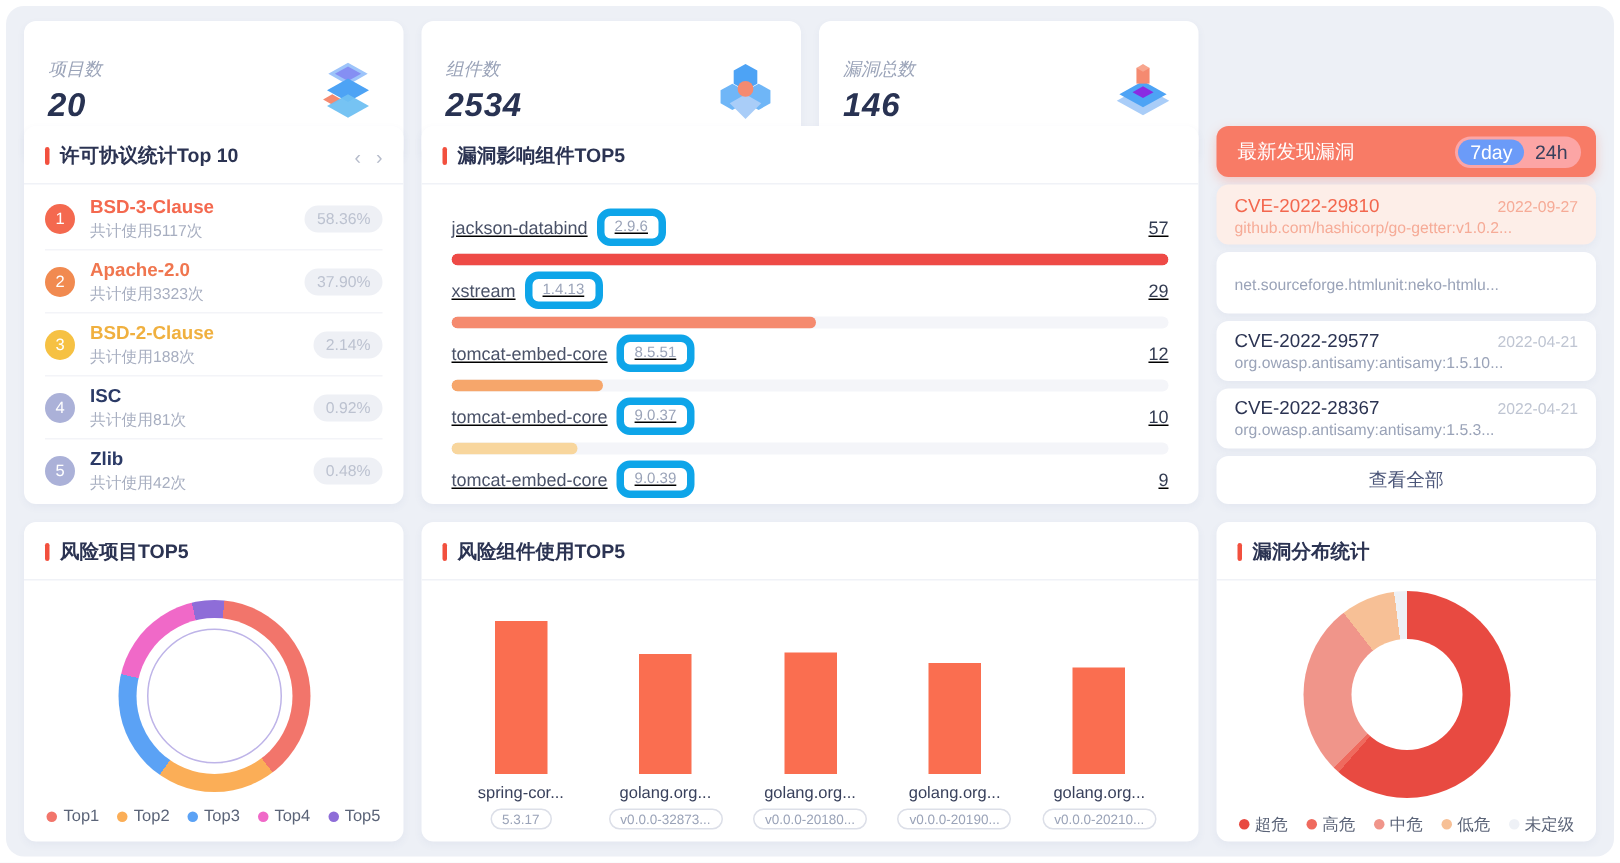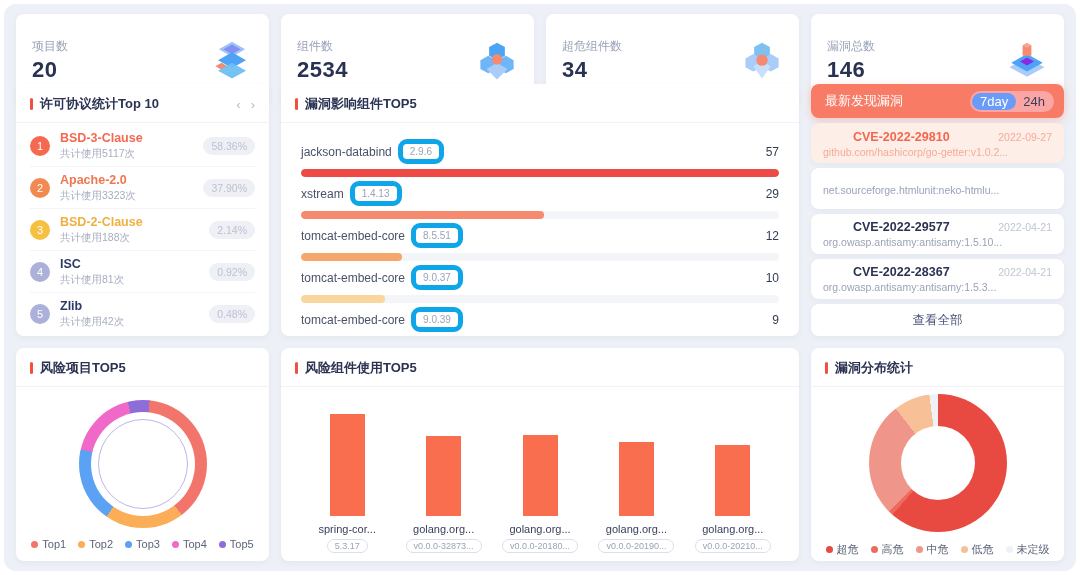--- a/index.html
+++ b/index.html
@@ -7,21 +7,21 @@
   .page { position:absolute; inset:4px; background:#edf0f6; border-radius:12px; padding:10px 12px; display:flex; flex-direction:column; gap:12px; overflow:hidden; }
 
   
   .row1 { display:grid; grid-template-columns:repeat(4,1fr); gap:12px; height:58px; }
   .row2 { display:grid; grid-template-columns:253px 1fr 253px; gap:12px; height:252px; }
   .row3 { display:grid; grid-template-columns:253px 1fr 253px; gap:12px; flex:1; }
 
   .card { background:#fff; border-radius:8px; box-shadow:0 2px 6px rgba(50,70,130,.05); }
 
   
-  .stat { display:flex; align-items:center; justify-content:space-between; padding:24px 16px; }
+  .stat { display:flex; align-items:center; justify-content:space-between; padding:24px 16px;font-style:italic; }
   .stat-label { font-size:12px; color:#9aa3b8; margin-bottom:2px; }
   .stat-value { font-size:22px; font-weight:bold; color:#283252; letter-spacing:.5px; }
   .stat-icon svg { display:block; }
 
   
   .panel { display:flex; flex-direction:column; overflow:hidden; }
   .panel-head { display:flex; align-items:center; gap:7px; padding:11px 14px 9px; border-bottom:1px solid #f0f2f7; }
   .panel-mark { width:3px; height:12px; border-radius:2px; background:#f2503e; }
   .panel-title { font-size:13px; font-weight:bold; color:#2b3352; flex:1; }
   .pager { display:flex; gap:10px; color:#b6bccb; font-size:13px; }
@@ -33,38 +33,38 @@
   .lic-row:last-child { border-bottom:none; }
   .rank { width:20px; height:20px; border-radius:50%; color:#fff; font-size:11px; display:flex; align-items:center; justify-content:center; flex:none; }
   .lic-main { flex:1; min-width:0; display:flex; flex-direction:column; gap:2px; }
   .lic-name { font-size:12.5px; font-weight:bold; white-space:nowrap; }
   .lic-usage { font-size:10.5px; color:#a7aec0; }
   .pct { background:#eef0f5; color:#bcc2d0; font-size:10.5px; padding:3px 8px; border-radius:10px; flex:none; }
 
   
   .hbars { flex:1; padding:16px 20px 10px; display:flex; flex-direction:column; justify-content:space-between; }
   .hbar-row { margin-bottom:4px; }
-  .hbar-top { display:flex; align-items:center; gap:6px; margin-bottom:5px; }
+  .hbar-top { display:flex; align-items:center; gap:6px; margin-bottom:5px;text-decoration:underline; }
   .hbar-name { font-size:12px; color:#4a5268; }
   .ver-pill { font-size:10px; color:#9aa3b8; border:5px solid #0ea5e9; border-radius:9px; padding:0 7px; line-height:15px; }
   .hbar-val { margin-left:auto; font-size:12px; color:#333c52; }
   .hbar-track { height:8px; background:#f4f5f9; border-radius:4px; overflow:hidden; }
   .hbar-fill { height:100%; border-radius:4px; }
 
   
   .vuln-col { display:flex; flex-direction:column; gap:5px; }
   .vuln-head { height:34px; flex:none; background:#f87b66; border-radius:8px; display:flex; align-items:center; justify-content:space-between; padding:0 10px 0 14px; box-shadow:0 3px 8px rgba(248,123,102,.35); }
   .vuln-head-title { color:#fff; font-size:13px; }
   .toggle { background:#fca5a5; border-radius:11px; display:flex; align-items:center; padding:2px; font-size:13px; }
   .toggle-active { background:#6b9bf8; color:#fff; border-radius:9px; padding:1px 8px; }
   .toggle-inactive { color:#39405c; padding:1px 7px; }
   .cve-card { flex:1; border-radius:8px; background:#fff; padding:5px 12px 4px; display:flex; flex-direction:column; justify-content:center; overflow:hidden; box-shadow:0 2px 6px rgba(50,70,130,.05); }
   .cve-card.hot { background:#fdeee8; }
   .cve-top { display:flex; align-items:baseline; justify-content:space-between; }
-  .cve-id { font-size:12.5px; font-weight:bold; color:#2b3352;margin-left:30px; }
+  .cve-id { font-size:12.5px; font-weight:normal; color:#2b3352; }
   .cve-date { font-size:10.5px; color:#bfc5d2; }
   .cve-comp { font-size:10.5px; color:#9aa3b8; white-space:nowrap; overflow:hidden; text-overflow:ellipsis; margin-top:2px; }
   .cve-card.hot .cve-id { color:#f3674e; }
   .cve-card.hot .cve-date { color:#f6ab97; }
   .cve-card.hot .cve-comp { color:#f6ab97; }
   .view-all { height:32px; flex:none; border-radius:8px; background:#fff; display:flex; align-items:center; justify-content:center; font-size:12.5px; color:#4a5578; cursor:pointer; box-shadow:0 2px 6px rgba(50,70,130,.05); }
 
   
   .donut-wrap { flex:1; display:flex; flex-direction:column; align-items:center; justify-content:center; gap:10px; padding:6px 0 4px;text-align:center; }
   .donut { position:relative; border-radius:50%; }
@@ -112,35 +112,20 @@
           <polygon points="24,3 33,8 33,18 24,23 15,18 15,8" fill="#4da3f5"></polygon>
           <polygon points="10,14 19,19 19,29 10,34 1,29 1,19" fill="#6fb6f7" transform="translate(4,4)"></polygon>
           <polygon points="38,14 47,19 47,29 38,34 29,29 29,19" fill="#6fb6f7" transform="translate(-4,4)"></polygon>
           <polygon points="24,26 36,33 24,45 12,33" fill="#a9cdf8"></polygon>
           <circle cx="24" cy="22" r="6" fill="#f58a70"></circle>
         </svg>
       </span>
     </div>
     <div class="card stat">
       <div>
-        <div class="stat-label">超危组件数</div>
-        <div class="stat-value">34</div>
-      </div>
-      <span class="stat-icon">
-        <svg width="42" height="42" viewBox="0 0 48 48">
-          <polygon points="24,3 33,8 33,18 24,23 15,18 15,8" fill="#7fc0f2"></polygon>
-          <polygon points="14,16 23,21 23,31 14,36 5,31 5,21" fill="#a9cdf8"></polygon>
-          <polygon points="34,16 43,21 43,31 34,36 25,31 25,21" fill="#a9cdf8"></polygon>
-          <polygon points="24,24 34,30 24,44 14,30" fill="#c8dffb"></polygon>
-          <circle cx="24" cy="23" r="6.5" fill="#f58a70"></circle>
-        </svg>
-      </span>
-    </div>
-    <div class="card stat">
-      <div>
         <div class="stat-label">漏洞总数</div>
         <div class="stat-value">146</div>
       </div>
       <span class="stat-icon">
         <svg width="42" height="42" viewBox="0 0 48 48">
           <polygon points="24,20 44,31 24,42 4,31" fill="#a9cdf8"></polygon>
           <polygon points="24,16 42,26 24,36 6,26" fill="#4da3f5"></polygon>
           <polygon points="24,20 32,24.5 24,29 16,24.5" fill="#8a2be2"></polygon>
           <rect x="19" y="6" width="10" height="12" fill="#f58a70"></rect>
           <polygon points="19,6 24,3 29,6 24,9" fill="#f8a68e"></polygon>

